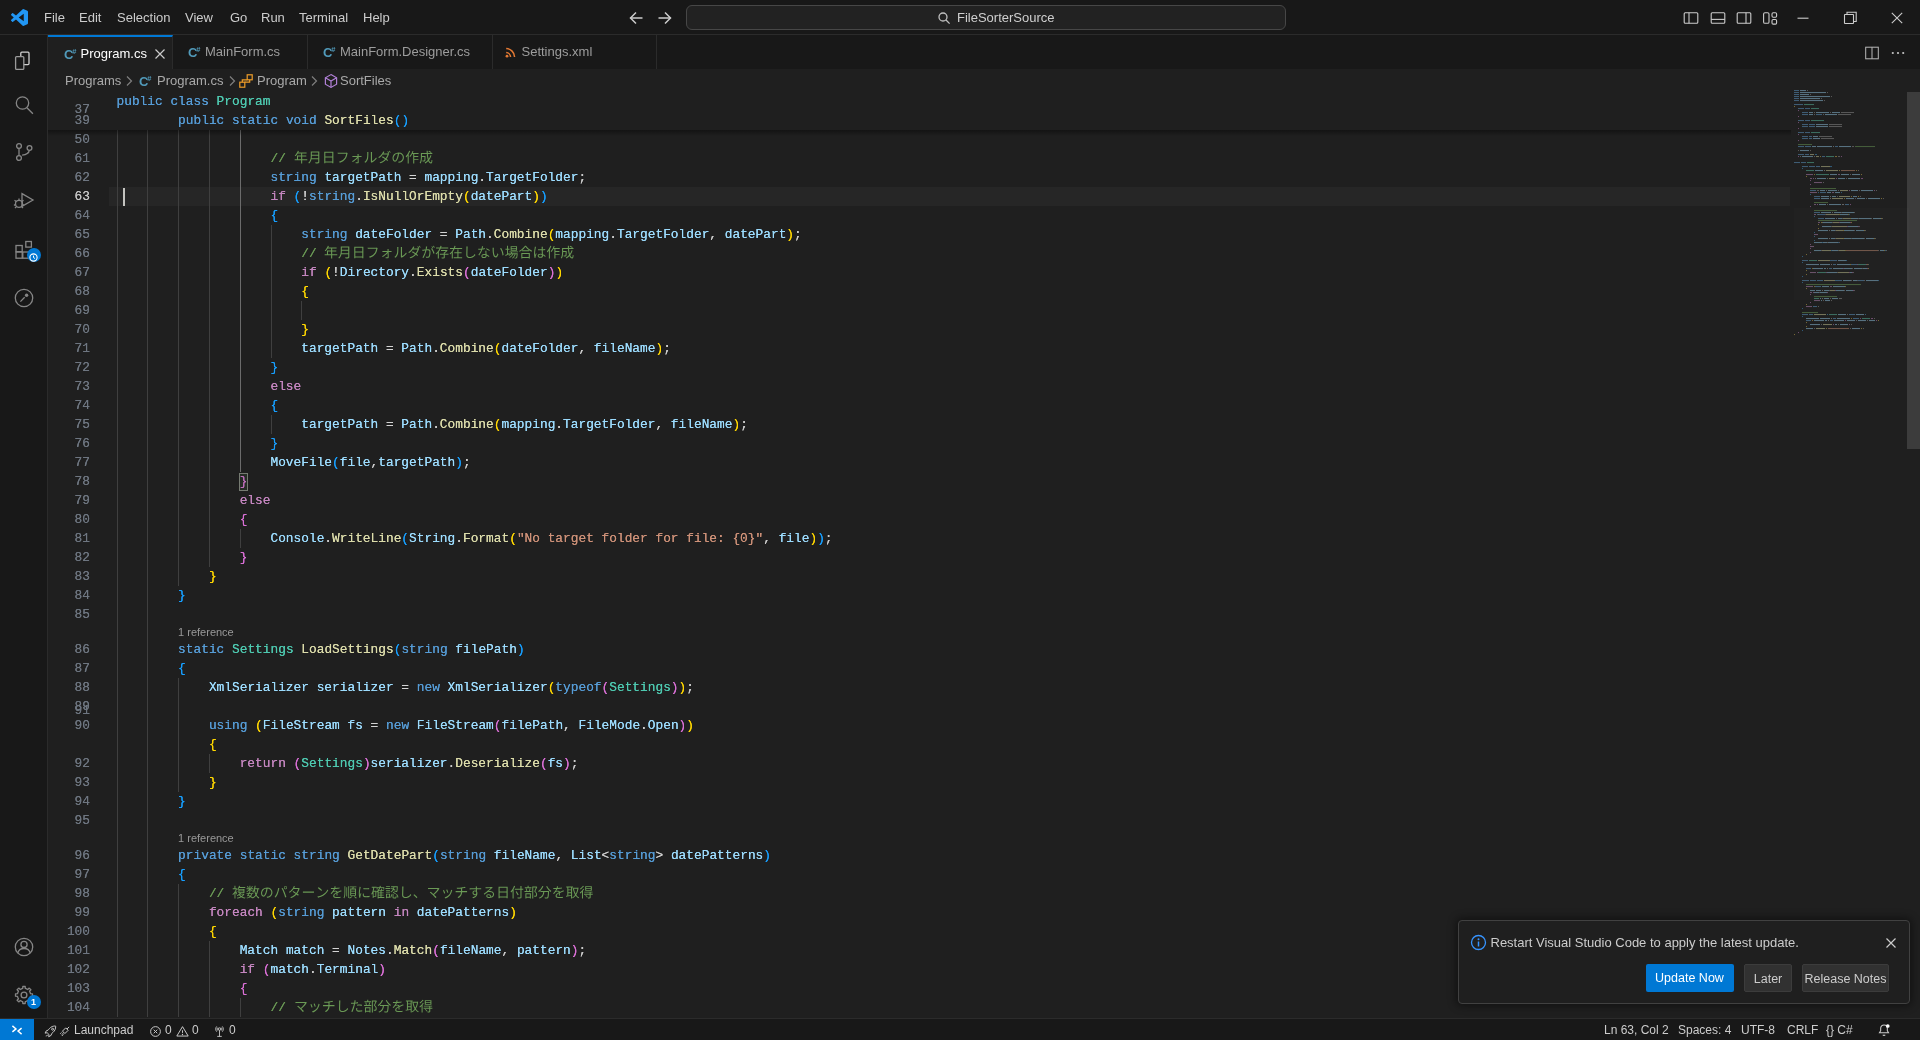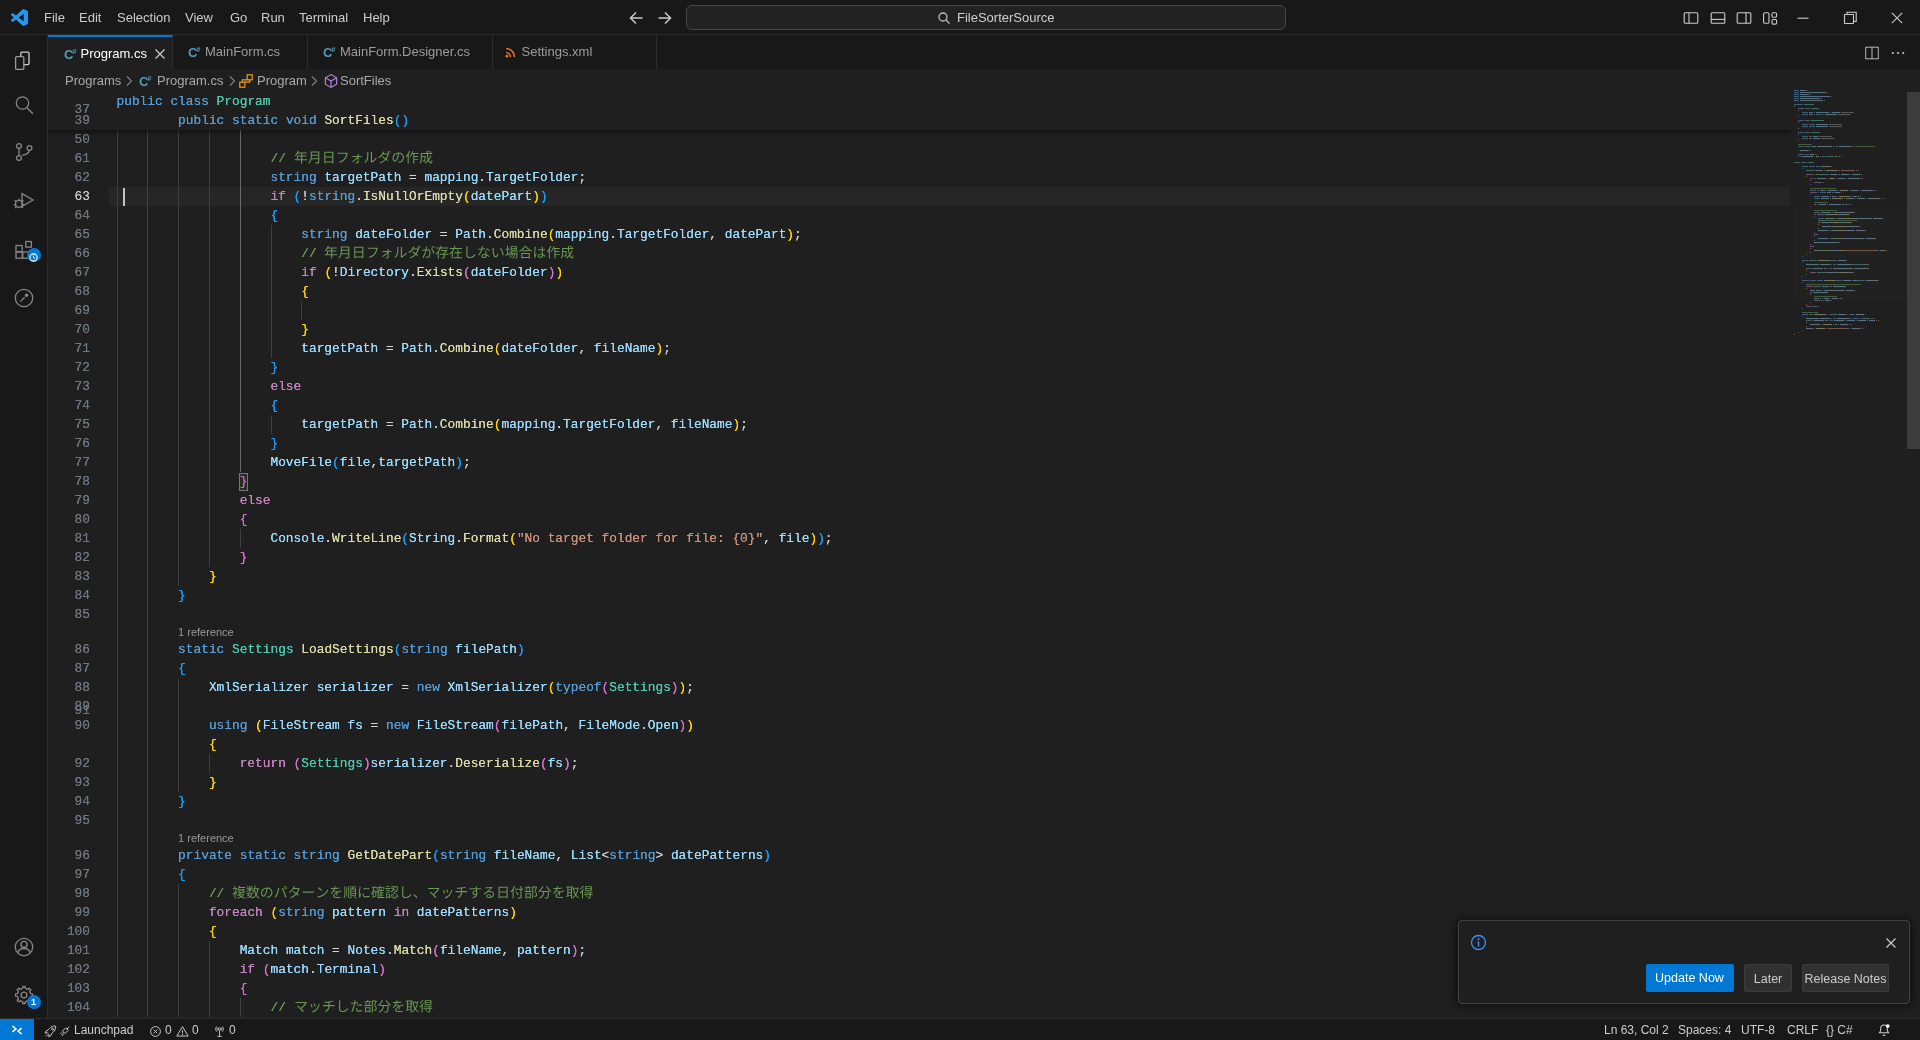--- a/index.html
+++ b/index.html
@@ -958,20 +958,21 @@
           <circle fill="#ffffff" cx="12.3" cy="3.4" r="2.1"></circle>
         </svg></div>
 </div>
 
 <div id="toast">
  <div class="abs" style="left:11px;top:13px"><svg width="17" height="17" viewBox="0 0 17 17">
           <circle fill="none" stroke="#3794ff" stroke-width="1.3" cx="8.5" cy="8.5" r="7"></circle>
           <circle fill="#3794ff" cx="8.5" cy="5.2" r="1"></circle>
           <path stroke="#3794ff" stroke-width="1.5" d="M8.5 7.5v5"></path>
         </svg></div>
+ <div class="abs" style="left:32px;top:0;height:44px;line-height:44px;font-size:13px;color:#cccccc">Restart Visual Studio Code to apply the latest update.</div>
  <div class="abs" style="left:424px;top:14px"><svg width="16" height="16" viewBox="0 0 16 16">
           <path stroke="#cccccc" stroke-width="1.2" d="M3.5 3.5l9 9M12.5 3.5l-9 9"></path>
         </svg></div>
  <div class="btn" style="left:187px;top:43px;width:88px;background:#0078d4;color:#ffffff">Update Now</div>
  <div class="btn" style="left:285.5px;top:43px;width:48px;background:#313131;color:#cccccc;border:1px solid #3c3c3c">Later</div>
  <div class="btn" style="left:343.5px;top:43px;width:87px;background:#313131;color:#cccccc;border:1px solid #3c3c3c">Release Notes</div>
 </div>
 
 </div>
 </body></html>

